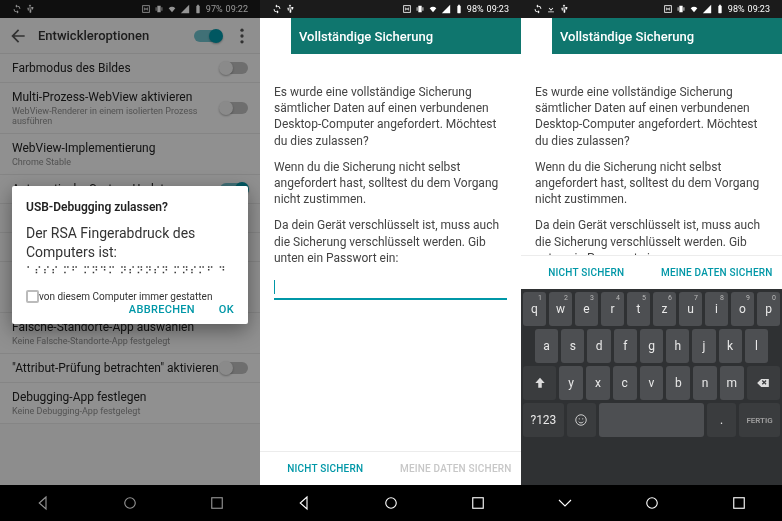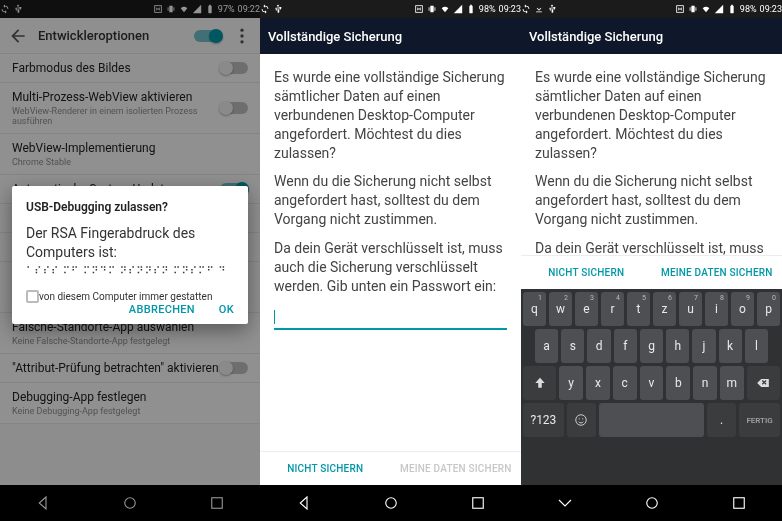--- a/index.html
+++ b/index.html
@@ -3,29 +3,29 @@
 <meta charset="utf-8">
 <style>
   * { box-sizing: border-box; margin: 0; padding: 0; font-family: Roboto, "Helvetica Neue", Arial, sans-serif; -webkit-font-smoothing: antialiased; }
   body { background: #000; display: flex; width: 782px; height: 521px; overflow: hidden; }
   .phone { position: relative; height: 521px; background: #fff; overflow: hidden; }
   .phone.p1 { width: 260px; }
   .phone.p2 { width: 261px; }
   .phone.p3 { width: 261px; }
 
   
-  .statusbar { height: 18px; background: #1b1b1b; color: #fff; display: flex; align-items: center; justify-content: space-between; font-size: 9px; padding: 0 0; }
+  .statusbar { height: 18px; background: #1b1b1b; color: #fff; display: flex; align-items: center; justify-content: space-between; font-size: 9px; padding: 0 12px; }
   .statusbar .left, .statusbar .right { display: flex; align-items: center; gap: 3px; }
   .sb-ico { width: 10px; height: 10px; display: inline-flex; align-items: center; justify-content: center; }
   .sb-ico svg { width: 100%; height: 100%; }
 
   
   .appbar { height: 36px; display: flex; align-items: center; padding: 4px 8px; font-size: 13px; }
   .appbar.light { background: #f6f6f6; color: #333; border-bottom: 1px solid #e3e3e3; }
-  .appbar.dark { background: #0f172a; color: #fff; }
+  .appbar.dark { background: #0f766e; color: #fff; margin-left: 31px; }
   .appbar .title { flex: 1; font-weight: 500; }
   .appbar .back { width: 20px; height: 20px; margin-right: 10px; display: flex; align-items: center; justify-content: center; }
   .appbar .more { width: 20px; height: 20px; display: flex; align-items: center; justify-content: center; }
   .appbar .switch { margin-left: auto; margin-right: 10px; }
 
   
   .switch { width: 28px; height: 12px; border-radius: 6px; background: #bdbdbd; position: relative; }
   .switch::after { content: ""; position: absolute; width: 14px; height: 14px; border-radius: 50%; background: #eee; top: -1px; left: -1px; box-shadow: 0 1px 2px rgba(0,0,0,0.3); }
   .switch.on { background: rgba(0,150,170,0.55); }
   .switch.on::after { background: #0097a7; left: 15px; }
@@ -45,21 +45,21 @@
   .dialog .d-title { font-size: 12px; font-weight: 600; color: #222; margin-bottom: 10px; }
   .dialog .d-body { font-size: 14px; color: #333; line-height: 1.35; }
   .dialog .fingerprint { font-size: 10px; letter-spacing: 1px; color: #333; margin-top: 3px; margin-bottom: 14px; word-break: break-all; }
   .dialog .chk { display: flex; align-items: center; }
   .dialog .chk .box { width: 13px; height: 13px; border: 2px solid #bbb; border-radius: 2px; }
   .dialog .chk .lbl { font-size: 10px; color: #333; }
   .dialog .actions { display: flex; justify-content: flex-end; gap: 24px; }
   .dialog .actions .btn { font-size: 11px; font-weight: 500; color: #0097a7; letter-spacing: 0.3px; }
 
   
-  .backup { padding: 14px 14px 0; font-size: 14px; color: #444; line-height: 1.35; }
+  .backup { padding: 30px 14px 0; font-size: 12px; color: #444; line-height: 1.35; }
   .backup p { margin-bottom: 10px; }
   .input-line { margin: 2px 14px 0; position: relative; height: 24px; border-bottom: 2px solid #0097a7; display: flex; align-items: center; }
   .input-line .cursor { width: 1px; height: 14px; background: #0097a7; }
   .input-line .dots { font-size: 14px; letter-spacing: 3px; color: #222; }
 
   
   .btnrow { position: absolute; left: 0; right: 0; height: 34px; display: flex; border-top: 1px solid #ececec; background: #fff; }
   .btnrow .b { flex: 1; display: flex; align-items: center; justify-content: center; font-size: 10px; font-weight: 500; letter-spacing: 0.2px; }
   .btnrow .b.primary { color: #0097a7; }
   .btnrow .b.disabled { color: #c7c7c7; }

